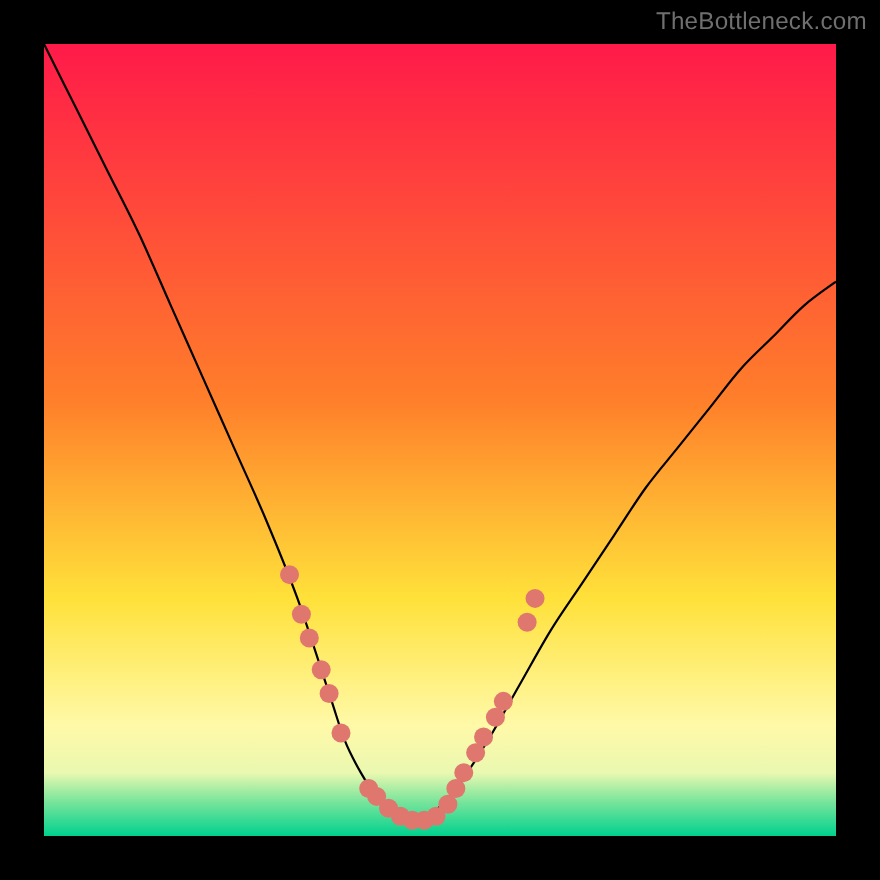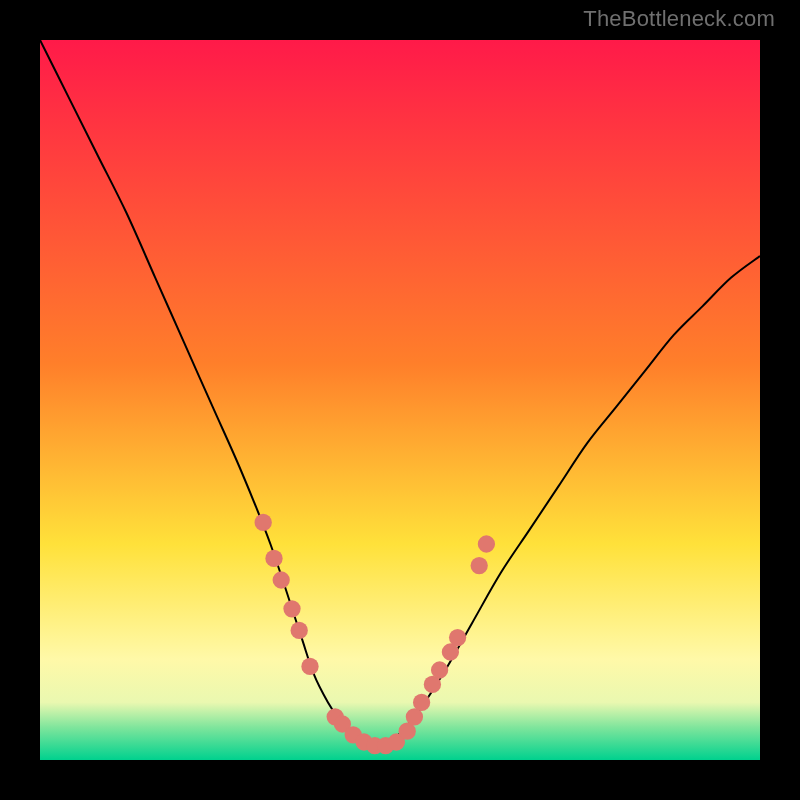--- a/index.html
+++ b/index.html
@@ -13,21 +13,21 @@
   }
   .outer {
     position: relative;
     width: 800px;
     height: 800px;
     background: #000;
   }
   .watermark {
     position: absolute;
     top: 6px;
-    right: 25px;
+    right: 12px;
     color: #6f6f6f;
     font-size: 22px;
     letter-spacing: 0.2px;
     font-weight: 500;
   }
   .plot {
     position: absolute;
     left: 40px;
     top: 40px;
     width: 720px;

